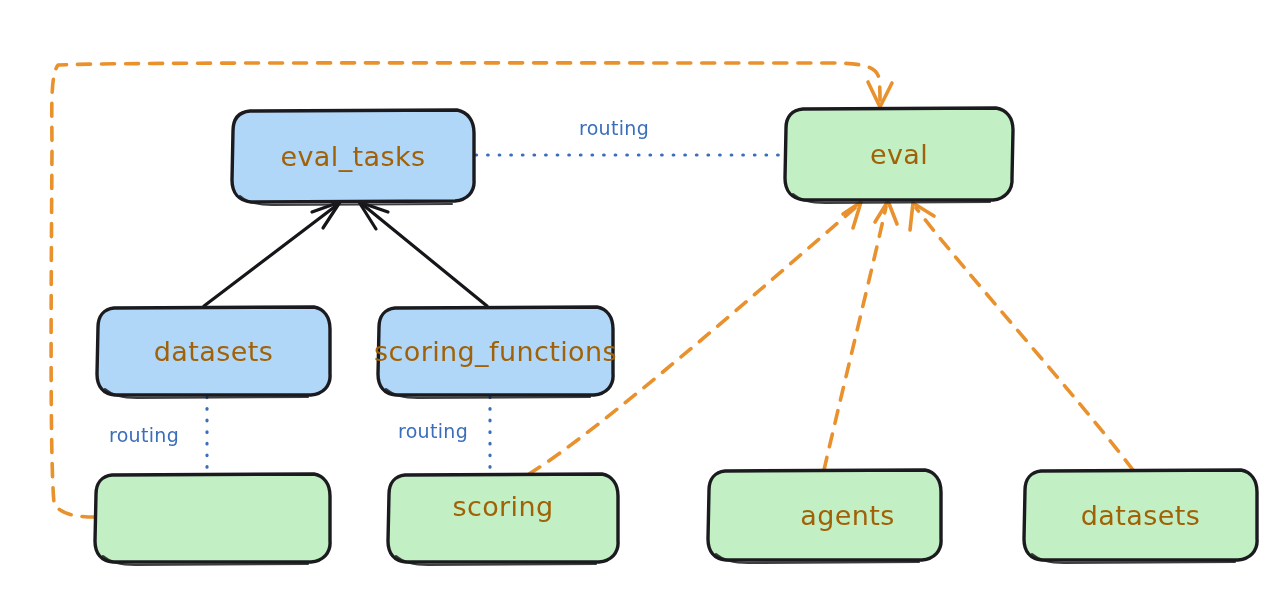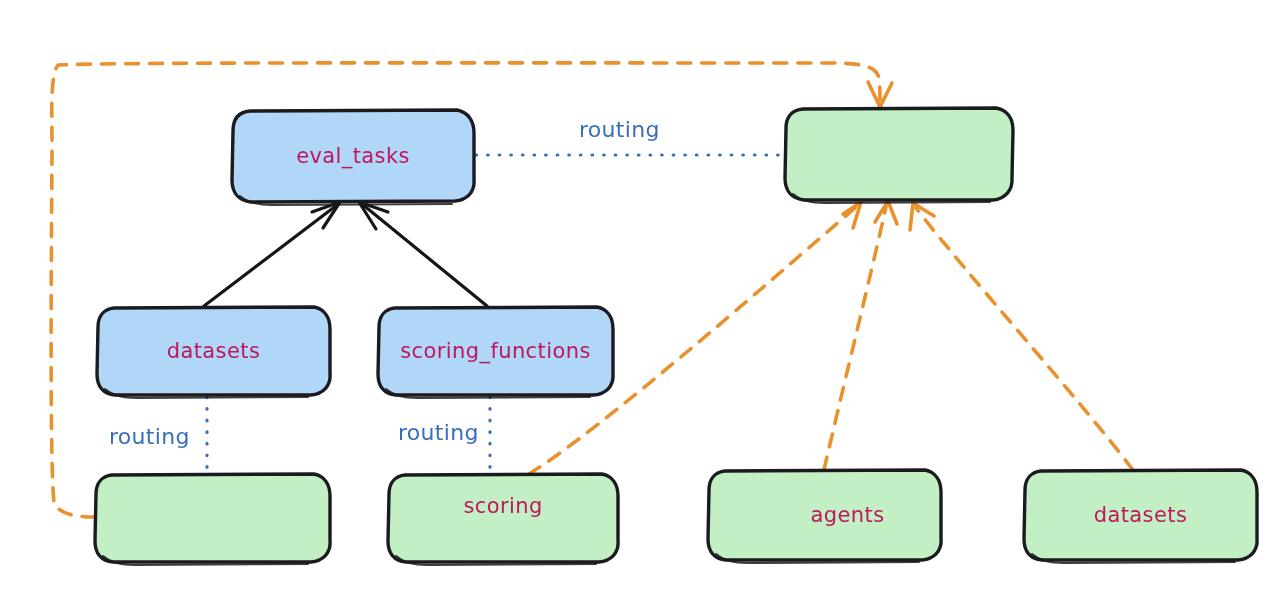--- a/index.html
+++ b/index.html
@@ -40,32 +40,32 @@
     stroke-linejoin: round;
     stroke-linecap: round;
     opacity: 0.85;
   }
   .node-label {
     position: absolute;
     display: flex;
     align-items: center;
     justify-content: center;
     text-align: center;
-    color: #be185d;
+    color: #a16207;
     font-family: "DejaVu Sans", sans-serif;
-    font-size: 21px;
+    font-size: 27px;
     letter-spacing: 0.4px;
     pointer-events: none;
     white-space: nowrap;
   }
   .edge-label {
     position: absolute;
     color: #3a6ebb;
     font-family: "DejaVu Sans", sans-serif;
-    font-size: 22px;
+    font-size: 19px;
     letter-spacing: 0.3px;
     white-space: nowrap;
   }
   .solid-edge {
     fill: none;
     stroke: #15161a;
     stroke-width: 3.2;
     stroke-linecap: round;
     stroke-linejoin: round;
   }
@@ -192,20 +192,21 @@
       <g>
         <path class="node-shape" fill="#c2efc4" d="M1041,471 L1241,470 C1251,472 1257,480 1257,492 L1257,539 C1258,551 1250,559 1238,560 L1042,560 C1030,559 1024,551 1024,539 L1025,490 C1025,479 1031,472 1041,471 Z"></path>
         <path class="node-shape-shadow" d="M1032,554 C1040,561 1052,563 1064,563 L1235,562"></path>
       </g>
 
     </g>
   </svg>
 
   <div class="node-label" style="left:232px; top:110px; width:242px; height:92px;">eval_tasks</div>
 
+  <div class="node-label" style="left:785px; top:108px; width:228px; height:92px;">eval</div>
 
   <div class="node-label" style="left:97px; top:307px; width:233px; height:88px;">datasets</div>
 
   <div class="node-label" style="left:378px; top:307px; width:235px; height:88px;text-align:center;">scoring_functions</div>
 
 
   <div class="node-label" style="left:388px; top:474px; width:230px; height:64px;">scoring</div>
 
   <div class="node-label" style="left:708px; top:470px; width:279px; height:90px;">agents</div>
 

